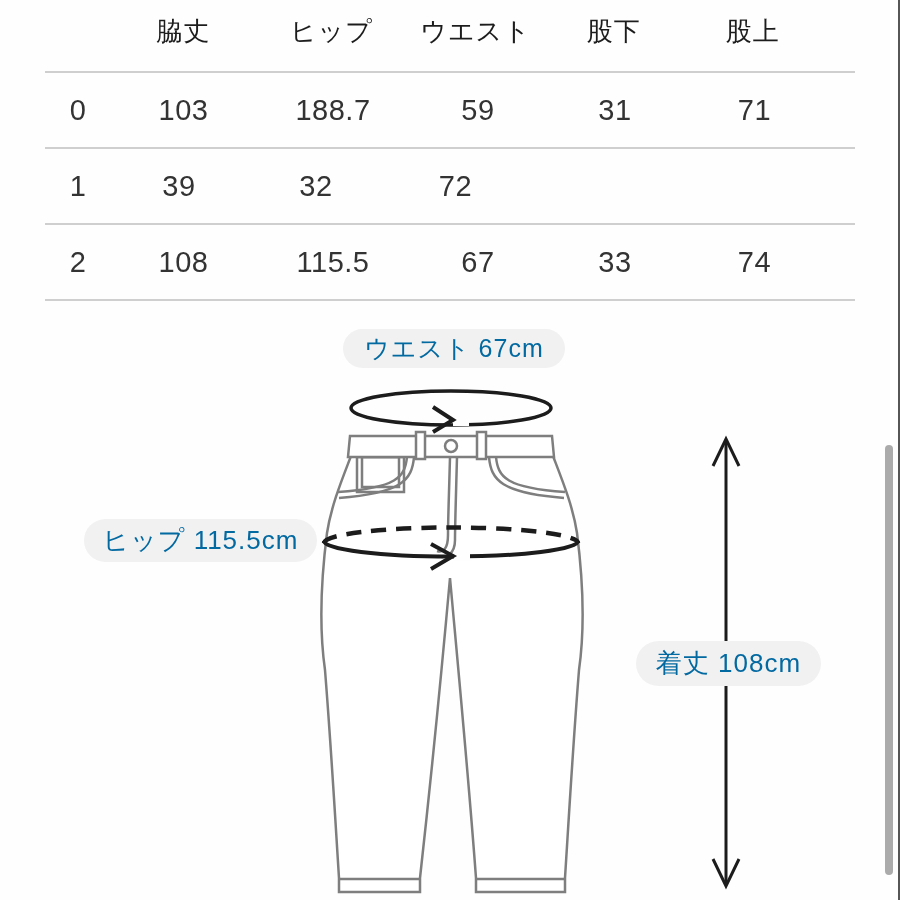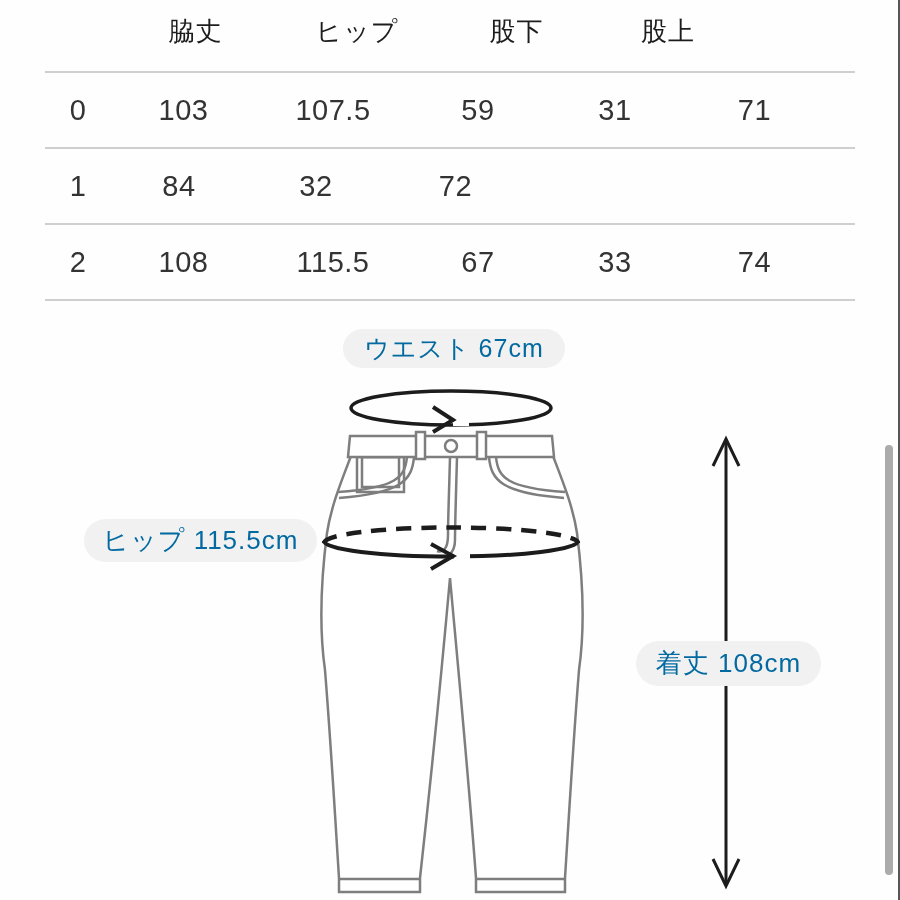--- a/index.html
+++ b/index.html
@@ -46,36 +46,37 @@
   }
 </style>
 </head>
 <body>
 
 <div class="size-table">
   <div class="t-row header">
     <div class="t-cell c0"></div>
     <div class="t-cell c1">脇丈</div>
     <div class="t-cell c2">ヒップ</div>
+    <div class="t-cell c3">ウエスト</div>
     <div class="t-cell c5">股下</div>
     <div class="t-cell c4">股上</div>
     <div class="t-cell c6"></div>
   </div>
   <div class="t-row body">
     <div class="t-cell c0">0</div>
     <div class="t-cell c1">103</div>
-    <div class="t-cell c2">107.5</div>
+    <div class="t-cell c2">188.7</div>
     <div class="t-cell c3">59</div>
     <div class="t-cell c4">31</div>
     <div class="t-cell c5">71</div>
     <div class="t-cell c6"></div>
   </div>
   <div class="t-row body">
     <div class="t-cell c0">1</div>
-    <div class="t-cell c3">84</div>
+    <div class="t-cell c3">39</div>
     <div class="t-cell c4">32</div>
     <div class="t-cell c5">72</div>
     <div class="t-cell c6"></div>
   </div>
   <div class="t-row body">
     <div class="t-cell c0">2</div>
     <div class="t-cell c1">108</div>
     <div class="t-cell c2">115.5</div>
     <div class="t-cell c3">67</div>
     <div class="t-cell c4">33</div>

